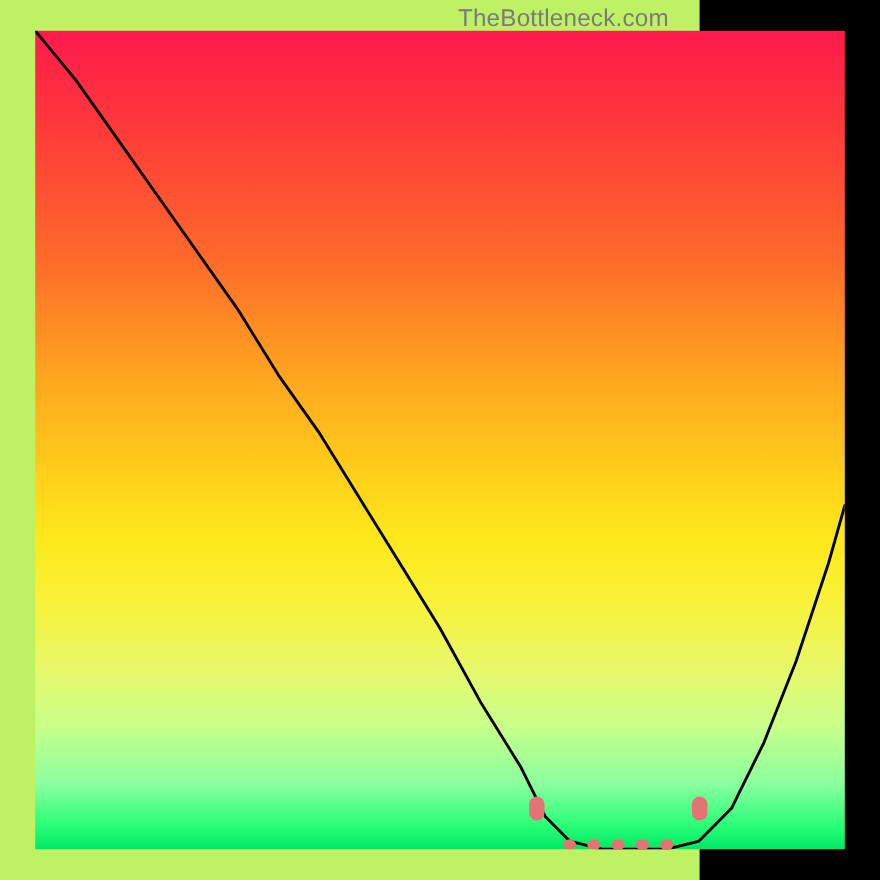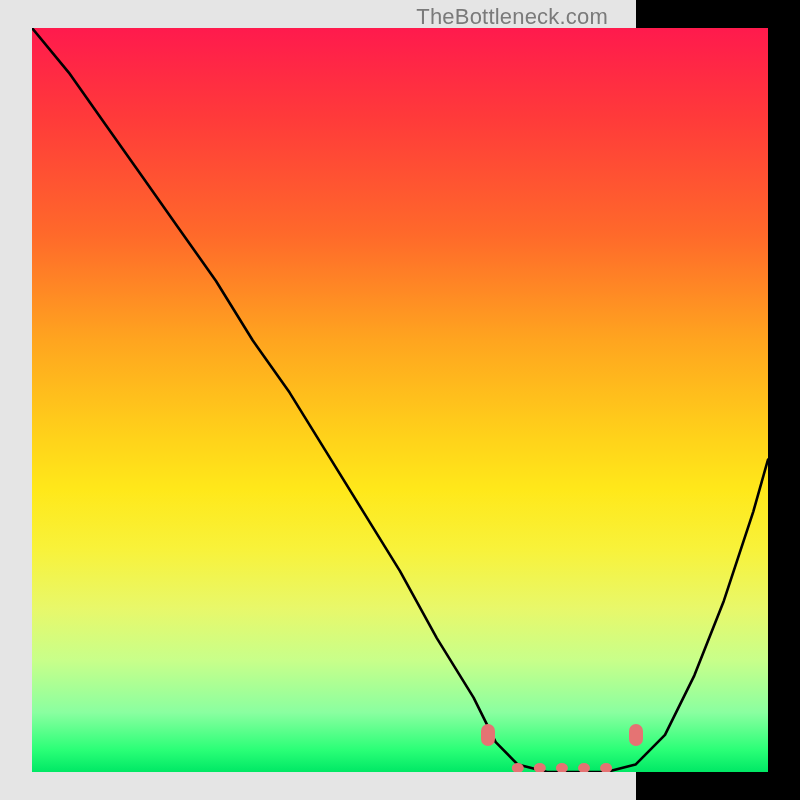--- a/index.html
+++ b/index.html
@@ -8,21 +8,21 @@
     width: 800px;
     height: 800px;
     background: #000;
     font-family: Arial, Helvetica, sans-serif;
     overflow: hidden;
   }
   .frame {
     position: relative;
     width: 636px;
     height: 800px;
-    background: #e5e5e5;
+    background: #bef264;
   }
   .plot-area {
     position: absolute;
     left: 32px;
     top: 28px;
     width: 736px;
     height: 744px;
     background: linear-gradient(to bottom,
       #ff1a4d 0%,
       #ff3a3a 12%,

